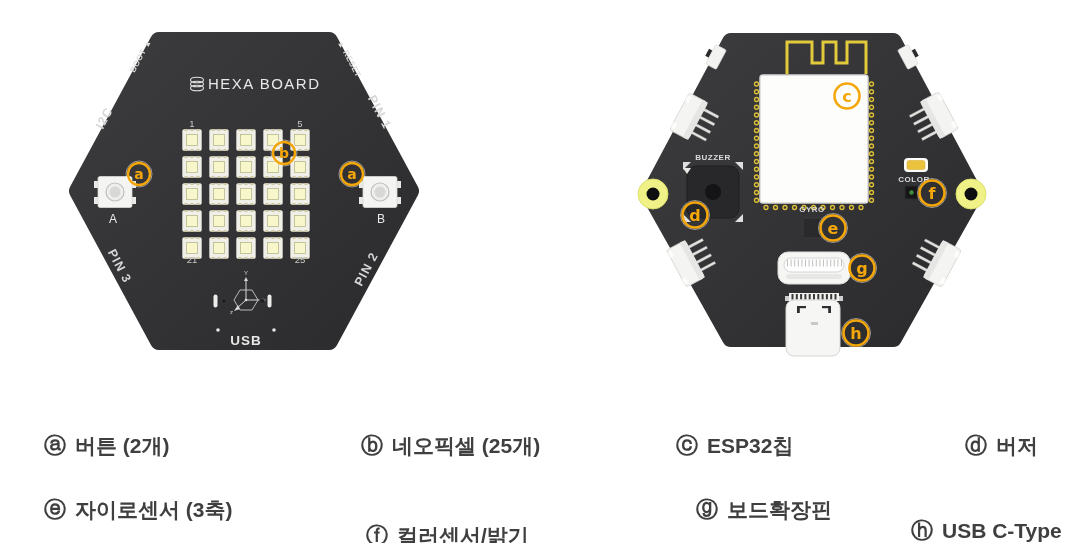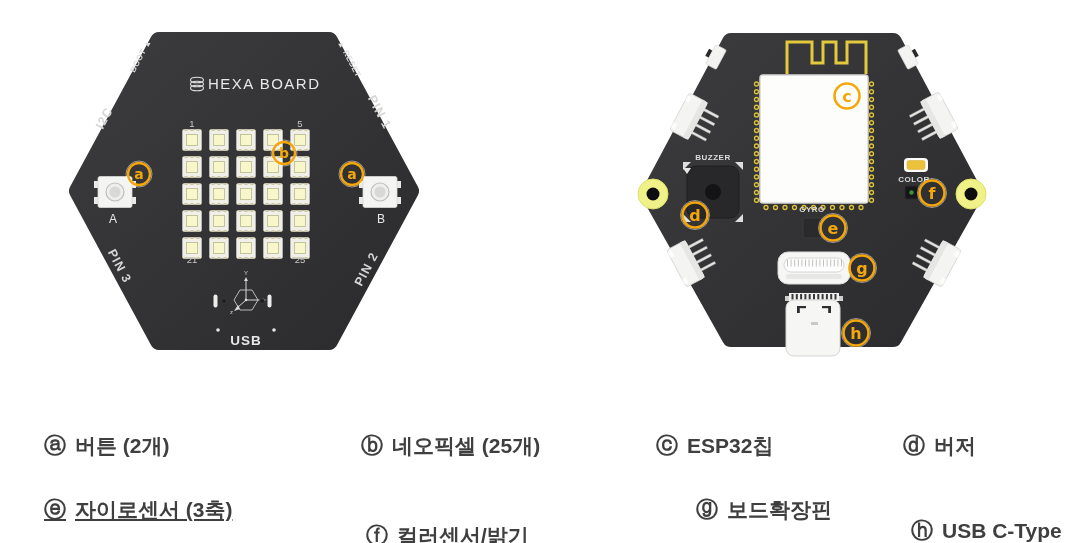--- a/index.html
+++ b/index.html
@@ -342,27 +342,27 @@
   </g>
 </svg>
 
 <div>
   <div class="legend-item" style="left:44px;top:431px;">
     <span class="mk">ⓐ</span><span>버튼 (2개)</span>
   </div>
   <div class="legend-item" style="left:361px;top:431px;">
     <span class="mk">ⓑ</span><span>네오픽셀 (25개)</span>
   </div>
-  <div class="legend-item" style="left:656px;top:431px;">
+  <div class="legend-item" style="left:676px;top:431px;">
     <span class="mk">ⓒ</span><span>ESP32칩</span>
   </div>
-  <div class="legend-item" style="left:903px;top:431px;">
+  <div class="legend-item" style="left:965px;top:431px;">
     <span class="mk">ⓓ</span><span>버저</span>
   </div>
-  <div class="legend-item" style="left:44px;top:495px;text-decoration:underline;">
+  <div class="legend-item" style="left:44px;top:495px;">
     <span class="mk">ⓔ</span><span>자이로센서 (3축)</span>
   </div>
   <div class="legend-item" style="left:366px;top:521px;text-decoration:underline;">
     <span class="mk">ⓕ</span><span>컬러센서/밝기</span>
   </div>
   <div class="legend-item" style="left:696px;top:495px;">
     <span class="mk">ⓖ</span><span>보드확장핀</span>
   </div>
   <div class="legend-item" style="left:911px;top:495px;margin-top:21px;">
     <span class="mk">ⓗ</span><span>USB C-Type</span>

